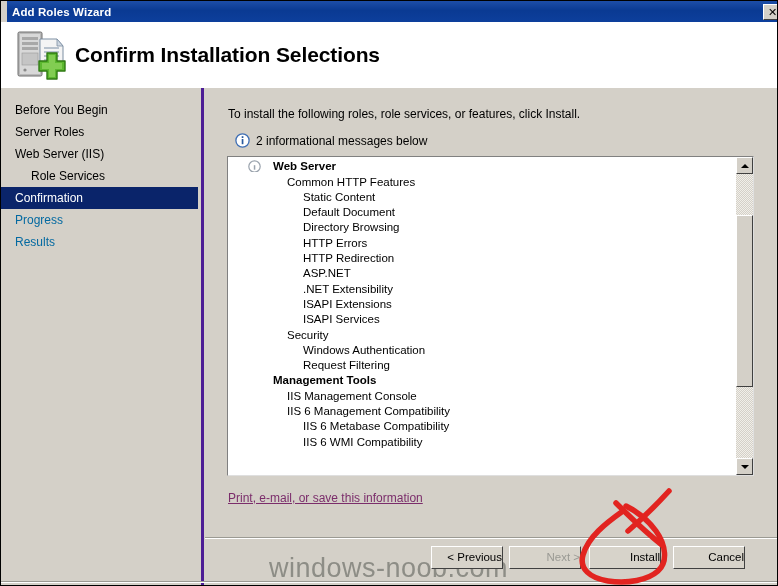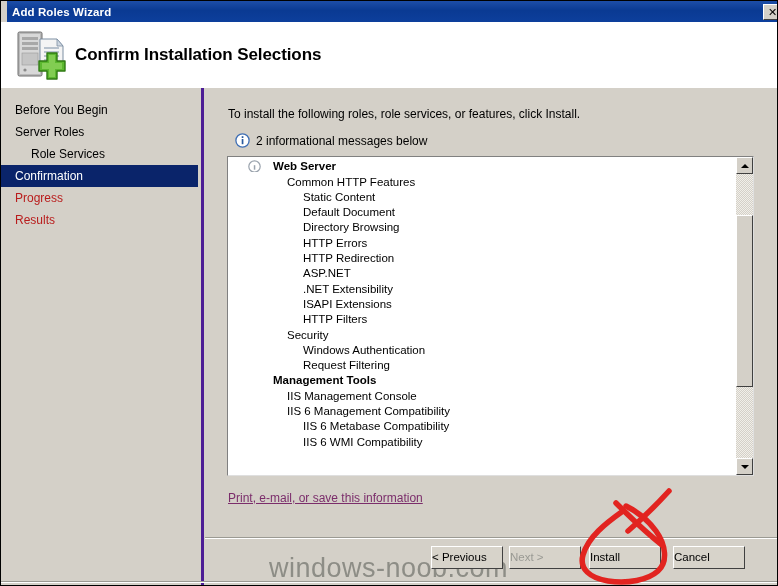--- a/index.html
+++ b/index.html
@@ -76,21 +76,21 @@
   }
   .header-icon {
     width: 54px;
     height: 54px;
     margin-left: 12px;
     margin-right: 8px;
     position: relative;
     flex: none;
   }
   .header-title {
-    font-size: 17px;
+    font-size: 21px;
     font-weight: bold;
     color: #000000;
     letter-spacing: -0.1px;
   }
 
   
   .body-area {
     position: absolute;
     left: 0; top: 87px;
     width: 776px;
@@ -115,21 +115,21 @@
     padding-left: 14px;
     white-space: nowrap;
     box-sizing: border-box;
   }
   .nav-item.sub { padding-left: 30px; }
   .nav-item.selected {
     background: #0a246a;
     color: #ffffff;
     margin-right: 3px;
   }
-  .nav-item.disabled { color: #b91c1c; }
+  .nav-item.disabled { color: #0369a1; }
 
   
   .main {
     position: absolute;
     left: 204px; top: 0;
     width: 680px;
     height: 497px;
     background: #d4d0c8;
   }
   .intro-text {
@@ -298,21 +298,21 @@
     height: 23px;
     background: #d7d3ca;
     border-top: 1px solid #ffffff;
     border-left: 1px solid #ffffff;
     border-right: 1px solid #404040;
     border-bottom: 1px solid #404040;
     box-sizing: border-box;
     font-size: 11.5px;
     color: #000000;
     font-family: "Liberation Sans", sans-serif;
-    text-align: left;
+    text-align: right;
     line-height: 21px;
     cursor: default;
     padding: 0;
   }
   .btn.disabled { color: #9a9a94; }
   #btn-previous { left: 430px; }
   #btn-next     { left: 508px; }
   #btn-install  { left: 588px; }
   #btn-cancel   { left: 672px; }
 
@@ -376,20 +376,21 @@
       </svg>
     </div>
     <div class="header-title">Confirm Installation Selections</div>
   </div>
 
   <div class="body-area">
 
     <div class="sidebar">
       <div class="nav-item">Before You Begin</div>
       <div class="nav-item">Server Roles</div>
+      <div class="nav-item">Web Server (IIS)</div>
       <div class="nav-item sub">Role Services</div>
       <div class="nav-item selected">Confirmation</div>
       <div class="nav-item disabled">Progress</div>
       <div class="nav-item disabled">Results</div>
     </div>
 
     <div class="main">
 
       <div class="intro-text">To install the following roles, role services, or features, click Install.</div>
 
@@ -417,21 +418,21 @@
             <div class="li lvl0">Web Server</div>
             <div class="li lvl1">Common HTTP Features</div>
             <div class="li lvl2">Static Content</div>
             <div class="li lvl2">Default Document</div>
             <div class="li lvl2">Directory Browsing</div>
             <div class="li lvl2">HTTP Errors</div>
             <div class="li lvl2">HTTP Redirection</div>
             <div class="li lvl2">ASP.NET</div>
             <div class="li lvl2">.NET Extensibility</div>
             <div class="li lvl2">ISAPI Extensions</div>
-            <div class="li lvl2">HTTP Filters</div>
+            <div class="li lvl2">ISAPI Services</div>
             <div class="li lvl1">Security</div>
             <div class="li lvl2">Windows Authentication</div>
             <div class="li lvl2">Request Filtering</div>
             <div class="li lvl0">Management Tools</div>
             <div class="li lvl1">IIS Management Console</div>
             <div class="li lvl1">IIS 6 Management Compatibility</div>
             <div class="li lvl2">IIS 6 Metabase Compatibility</div>
             <div class="li lvl2">IIS 6 WMI Compatibility</div>
           </div>
         </div>

